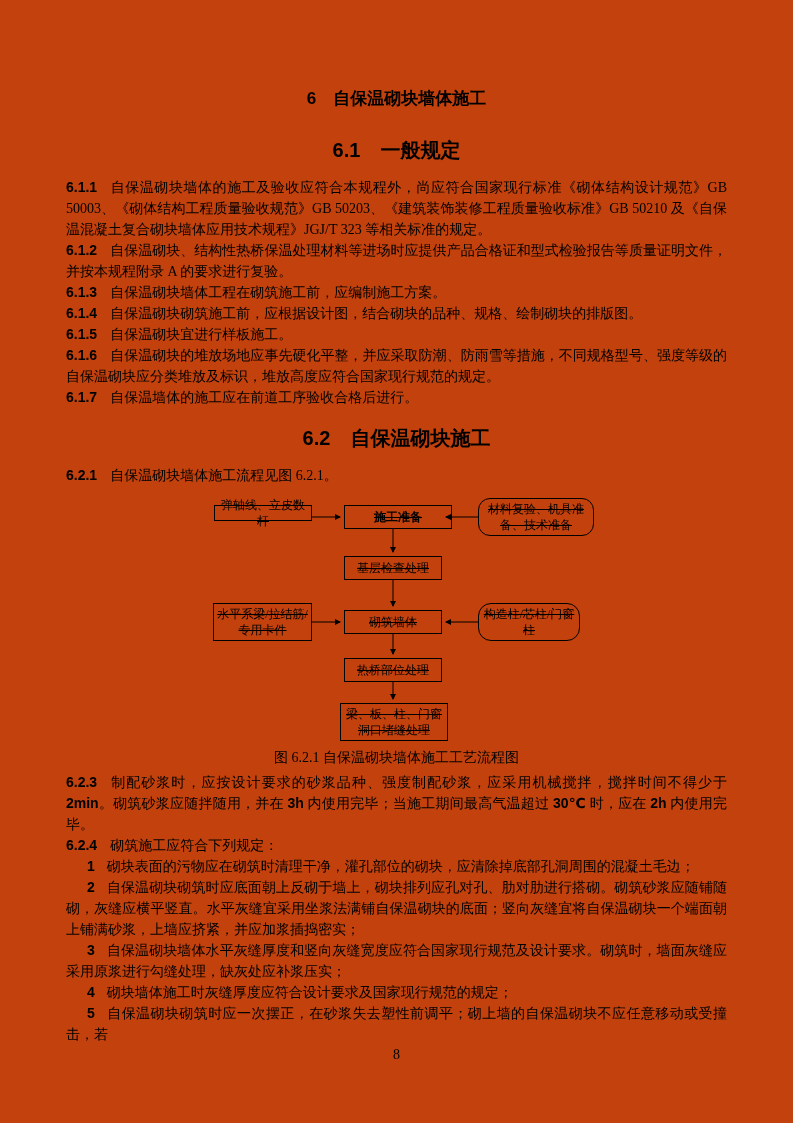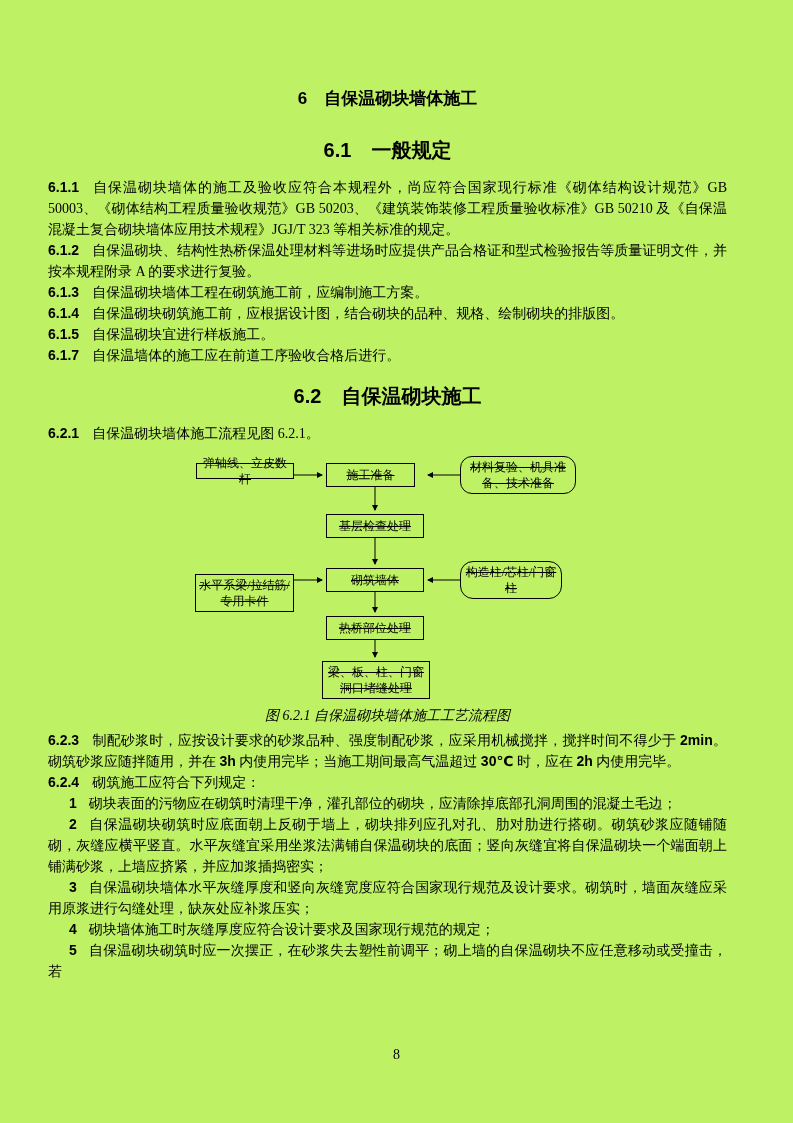--- a/index.html
+++ b/index.html
@@ -1,18 +1,18 @@
 <!DOCTYPE html>
 <html><head>
 <meta charset="utf-8">
 <style>
   html,body{margin:0;padding:0;background:#ffffff;}
   .page{
-    position:relative;width:793px;height:1123px;background:#bef264;box-sizing:border-box;
-    padding:88px 66px 0 48px;
+    position:relative;width:793px;height:1123px;background:#c2410c;box-sizing:border-box;
+    padding:88px 66px 0 66px;
     font-family:"Liberation Serif","DejaVu Serif",serif;
     font-size:14px;line-height:21px;color:#000;overflow:hidden;
   }
   .doc-title{
     font-family:"Liberation Sans","DejaVu Sans",sans-serif;
     font-size:17px;font-weight:bold;text-align:center;line-height:22px;margin:0 0 30px 0;
   }
   .sec-heading{
     font-family:"Liberation Sans","DejaVu Sans",sans-serif;
     font-size:20px;font-weight:bold;text-align:center;line-height:21px;margin:20px 0 16px 0;
@@ -23,37 +23,38 @@
   b.inline-b{font-family:"Liberation Sans","DejaVu Sans",sans-serif;}
   p.sub{margin:0;text-align:justify;text-indent:21px;}
   p.sub .snum{font-family:"Liberation Sans","DejaVu Sans",sans-serif;font-weight:bold;margin-right:12px;}
   .flowchart{position:relative;width:661px;height:245px;margin:10px 0 0 0;}
   .arrows{position:absolute;left:0;top:0;}
   .fnode{
     position:absolute;border:1px solid #000;box-sizing:border-box;
     display:flex;align-items:center;justify-content:center;text-align:center;
     font-size:12px;line-height:16px;padding:0 2px;text-decoration:line-through;
   }
-  .fig-caption{margin:6px 0 4px 0;text-align:center;font-style:italic;}
+  .fig-caption{margin:6px 0 4px 0;text-align:center;}
   .page-num{position:absolute;bottom:58px;left:0;width:100%;text-align:center;font-size:14px;}
 </style>
 </head>
 <body>
 
 <div class="page">
 
   <h1 class="doc-title">6　自保温砌块墙体施工</h1>
 
   <h2 class="sec-heading first">6.1　一般规定</h2>
 
   <p class="clause"><b class="cnum">6.1.1</b><span>自保温砌块墙体的施工及验收应符合本规程外，尚应符合国家现行标准《砌体结构设计规范》GB 50003、《砌体结构工程质量验收规范》GB 50203、《建筑装饰装修工程质量验收标准》GB 50210 及《自保温混凝土复合砌块墙体应用技术规程》JGJ/T 323 等相关标准的规定。</span></p>
   <p class="clause"><b class="cnum">6.1.2</b><span>自保温砌块、结构性热桥保温处理材料等进场时应提供产品合格证和型式检验报告等质量证明文件，并按本规程附录 A 的要求进行复验。</span></p>
   <p class="clause"><b class="cnum">6.1.3</b><span>自保温砌块墙体工程在砌筑施工前，应编制施工方案。</span></p>
   <p class="clause"><b class="cnum">6.1.4</b><span>自保温砌块砌筑施工前，应根据设计图，结合砌块的品种、规格、绘制砌块的排版图。</span></p>
   <p class="clause"><b class="cnum">6.1.5</b><span>自保温砌块宜进行样板施工。</span></p>
+  <p class="clause"><b class="cnum">6.1.6</b><span>自保温砌块的堆放场地应事先硬化平整，并应采取防潮、防雨雪等措施，不同规格型号、强度等级的自保温砌块应分类堆放及标识，堆放高度应符合国家现行规范的规定。</span></p>
   <p class="clause"><b class="cnum">6.1.7</b><span>自保温墙体的施工应在前道工序验收合格后进行。</span></p>
 
   <h2 class="sec-heading">6.2　自保温砌块施工</h2>
 
   <p class="clause"><b class="cnum">6.2.1</b><span>自保温砌块墙体施工流程见图 6.2.1。</span></p>
 
   <div class="flowchart">
     <svg class="arrows" width="661" height="245">
       <defs>
         <marker id="ah" markerWidth="7" markerHeight="7" refX="5" refY="3" orient="auto">
@@ -63,24 +64,24 @@
       <line x1="246" y1="21" x2="274" y2="21" stroke="#000" stroke-width="1" marker-end="url(#ah)"></line>
       <line x1="412" y1="21" x2="380" y2="21" stroke="#000" stroke-width="1" marker-end="url(#ah)"></line>
       <line x1="327" y1="33" x2="327" y2="56" stroke="#000" stroke-width="1" marker-end="url(#ah)"></line>
       <line x1="327" y1="84" x2="327" y2="110" stroke="#000" stroke-width="1" marker-end="url(#ah)"></line>
       <line x1="246" y1="126" x2="274" y2="126" stroke="#000" stroke-width="1" marker-end="url(#ah)"></line>
       <line x1="412" y1="126" x2="380" y2="126" stroke="#000" stroke-width="1" marker-end="url(#ah)"></line>
       <line x1="327" y1="138" x2="327" y2="158" stroke="#000" stroke-width="1" marker-end="url(#ah)"></line>
       <line x1="327" y1="186" x2="327" y2="203" stroke="#000" stroke-width="1" marker-end="url(#ah)"></line>
     </svg>
     <div class="fnode" style="left:148px;top:9px;width:98px;height:16px;">弹轴线、立皮数杆</div>
-    <div class="fnode" style="left:278px;top:9px;width:89px;height:24px;">施工准备</div>
+    <div class="fnode" style="left:278px;top:9px;width:108px;height:24px;font-weight:bold;">施工准备</div>
     <div class="fnode" style="left:412px;top:2px;width:116px;height:38px;border-radius:12px;">材料复验、机具准备、技术准备</div>
     <div class="fnode" style="left:278px;top:60px;width:98px;height:24px;">基层检查处理</div>
-    <div class="fnode" style="left:147px;top:120px;width:99px;height:38px;">水平系梁/拉结筋/专用卡件</div>
+    <div class="fnode" style="left:147px;top:107px;width:99px;height:38px;">水平系梁/拉结筋/专用卡件</div>
     <div class="fnode" style="left:278px;top:114px;width:98px;height:24px;">砌筑墙体</div>
     <div class="fnode" style="left:412px;top:107px;width:102px;height:38px;border-radius:13px;">构造柱/芯柱/门窗柱</div>
     <div class="fnode" style="left:278px;top:162px;width:98px;height:24px;">热桥部位处理</div>
     <div class="fnode" style="left:274px;top:207px;width:108px;height:38px;">梁、板、柱、门窗洞口堵缝处理</div>
   </div>
 
   <p class="fig-caption">图 6.2.1 自保温砌块墙体施工工艺流程图</p>
 
 
   <p class="clause"><b class="cnum">6.2.3</b><span>制配砂浆时，应按设计要求的砂浆品种、强度制配砂浆，应采用机械搅拌，搅拌时间不得少于 </span><b class="inline-b">2min</b><span>。砌筑砂浆应随拌随用，并在 </span><b class="inline-b">3h</b><span> 内使用完毕；当施工期间最高气温超过 </span><b class="inline-b">30℃</b><span> 时，应在 </span><b class="inline-b">2h</b><span> 内使用完毕。</span></p>

